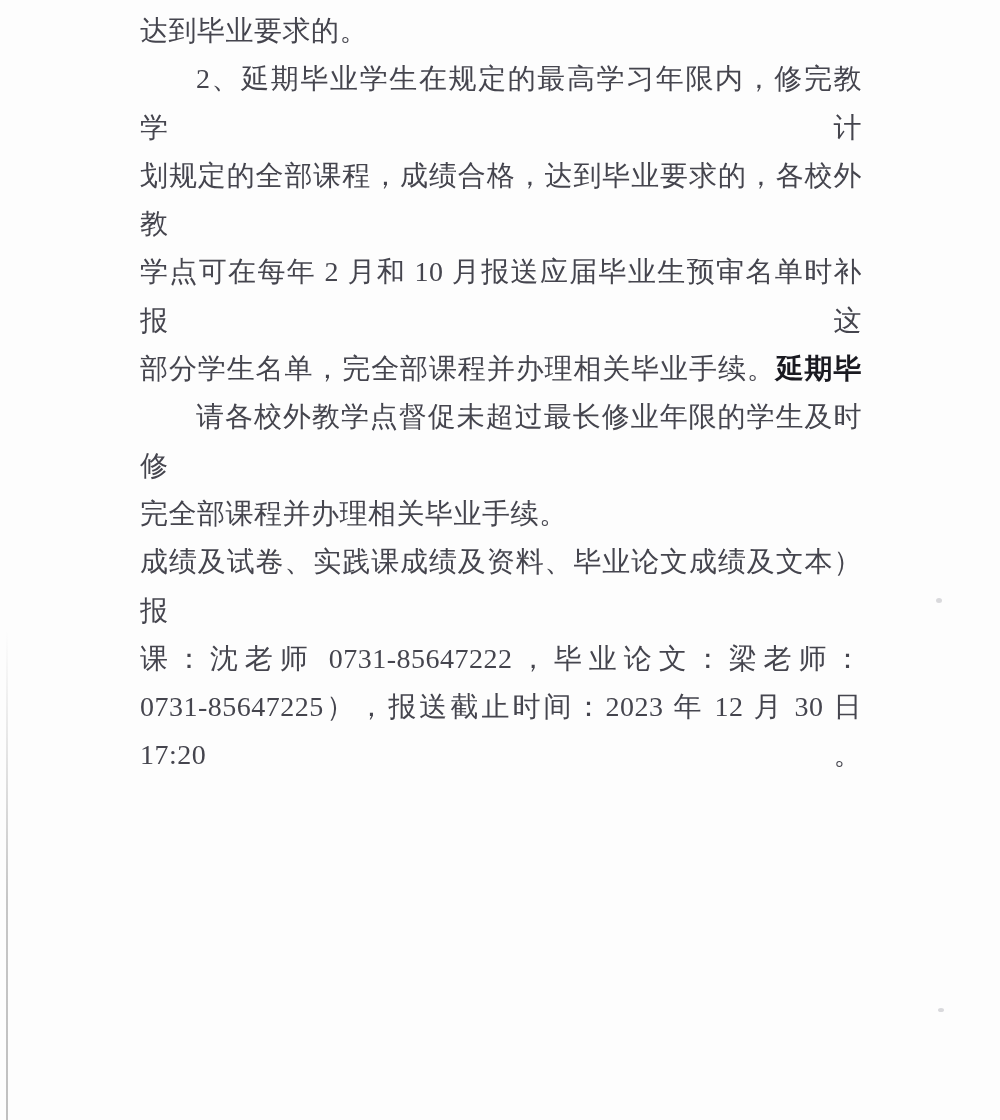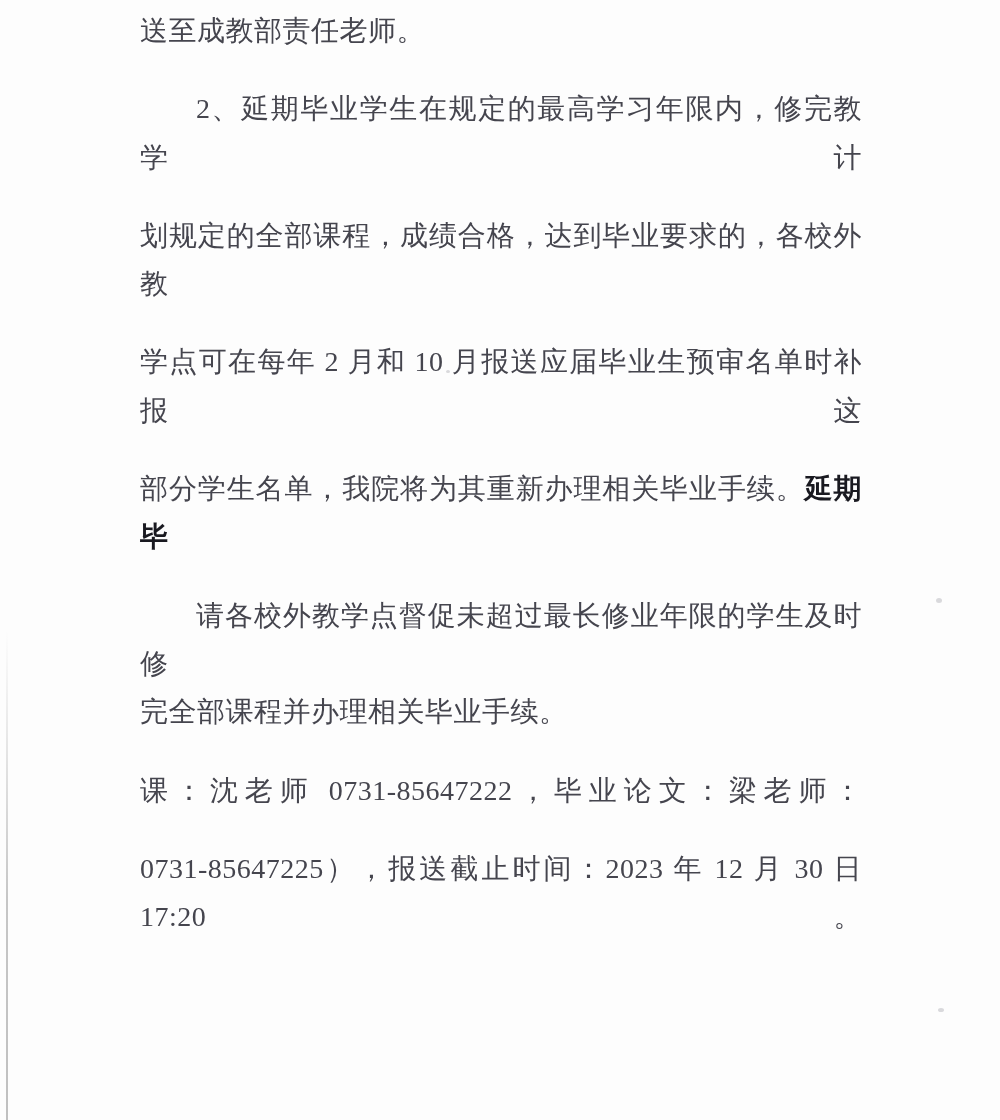--- a/index.html
+++ b/index.html
@@ -9,46 +9,47 @@
     font-family:"Liberation Serif","DejaVu Serif",serif;
   }
   .page{position:absolute;inset:0;background:#fdfdfd;}
   .doc-body{
     position:absolute;left:140px;top:7px;width:722px;
     font-size:28px;line-height:48.3px;
     color:#45454e;
     letter-spacing:0.5px;
   }
   .line{width:722px;text-align:left;}
-  .line.just{text-align:justify;text-align-last:justify;margin-top:30px;}
+  .line.just{text-align:justify;text-align-last:justify;}
   .line.ind{text-indent:56px;}
   .r{font-weight:normal;color:#45454e;}
   .b{font-weight:bold;color:#191920;}
   
   .edge-strip{
     position:absolute;left:6px;top:630px;width:2px;height:490px;
     background:linear-gradient(to bottom, rgba(200,200,200,0), #c6c6c6 55%, #c0c0c0);
   }
   .speck{position:absolute;border-radius:50%;background:#d9d9dc;}
   .speck.s1{left:936px;top:598px;width:6px;height:5px;}
   .speck.s2{left:938px;top:1008px;width:6px;height:4px;}
   .speck.s3{left:446px;top:370px;width:4px;height:3px;}
 </style>
 </head>
 <body>
 
 <div class="page">
   <div class="doc-body">
-      <div class="line"><span class="r">送至成教部责任老师。</span></div>
+      <div class="line"><span class="r">达到毕业要求的。</span></div>
       <div class="line just ind"><span class="r">2、延期毕业学生在规定的最高学习年限内，修完教学计</span></div>
       <div class="line just"><span class="r">划规定的全部课程，成绩合格，达到毕业要求的，各校外教</span></div>
       <div class="line just"><span class="r">学点可在每年 2 月和 10 月报送应届毕业生预审名单时补报这</span></div>
-      <div class="line just"><span class="r">部分学生名单，我院将为其重新办理相关毕业手续。</span><span class="b">延期毕</span></div>
+      <div class="line just"><span class="r">部分学生名单，完全部课程并办理相关毕业手续。</span><span class="b">延期毕</span></div>
       <div class="line just ind"><span class="r">请各校外教学点督促未超过最长修业年限的学生及时修</span></div>
       <div class="line"><span class="r">完全部课程并办理相关毕业手续。</span></div>
+      <div class="line just"><span class="r">成绩及试卷、实践课成绩及资料、毕业论文成绩及文本）报</span></div>
       <div class="line just"><span class="r">课：沈老师 0731-85647222，毕业论文：梁老师：</span></div>
       <div class="line just"><span class="r">0731-85647225），报送截止时间：2023 年 12 月 30 日 17:20。</span></div>
       <div class="line just ind"></div>
     </div>
   <div class="edge-strip"></div>
   <div class="speck s1"></div>
   <div class="speck s2"></div>
   <div class="speck s3"></div>
 </div>
 

